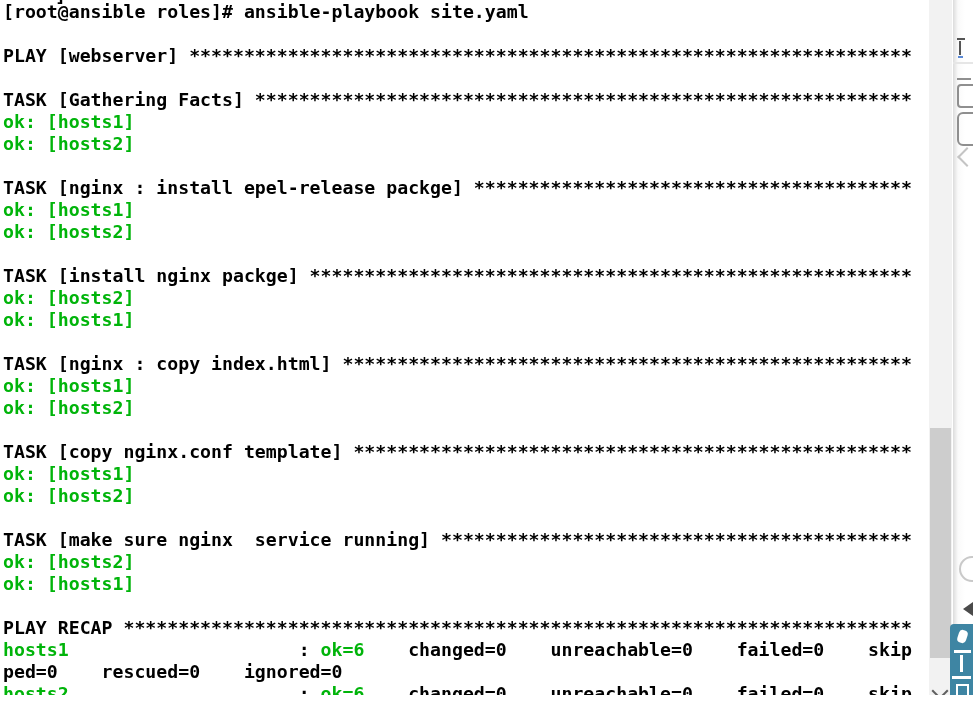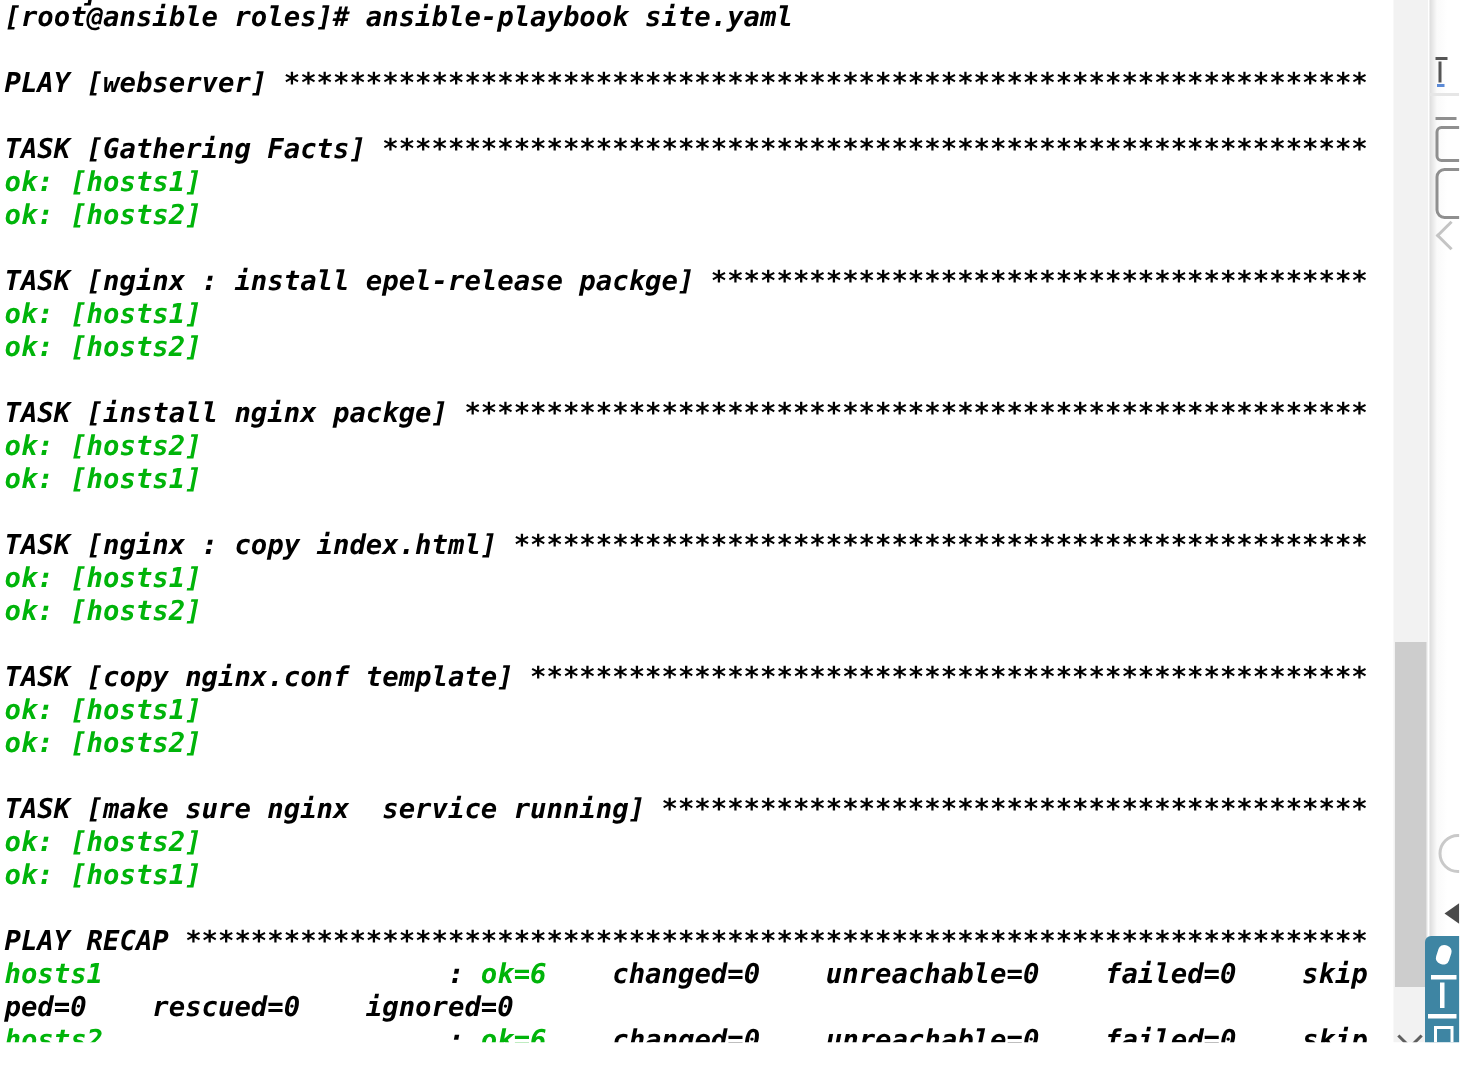--- a/index.html
+++ b/index.html
@@ -1,20 +1,19 @@
 <!DOCTYPE html>
 <html><head>
 <meta charset="utf-8">
 <style>
   html,body { margin:0; padding:0; background:#fff; }
   #app {
     position:relative; width:973px; height:695px;
     background:#ffffff; overflow:hidden;
     font-family:"DejaVu Sans Mono","Liberation Mono",monospace;
-    font-style:italic;
   }
   
   #terminal {
     position:absolute; left:3px; top:1px; margin:0;
     font-family:"DejaVu Sans Mono","Liberation Mono",monospace;
     font-size:18.2px; font-weight:bold; line-height:22px;
     white-space:pre; color:#000; z-index:1;
   }
   .tline { height:22px; }
   

